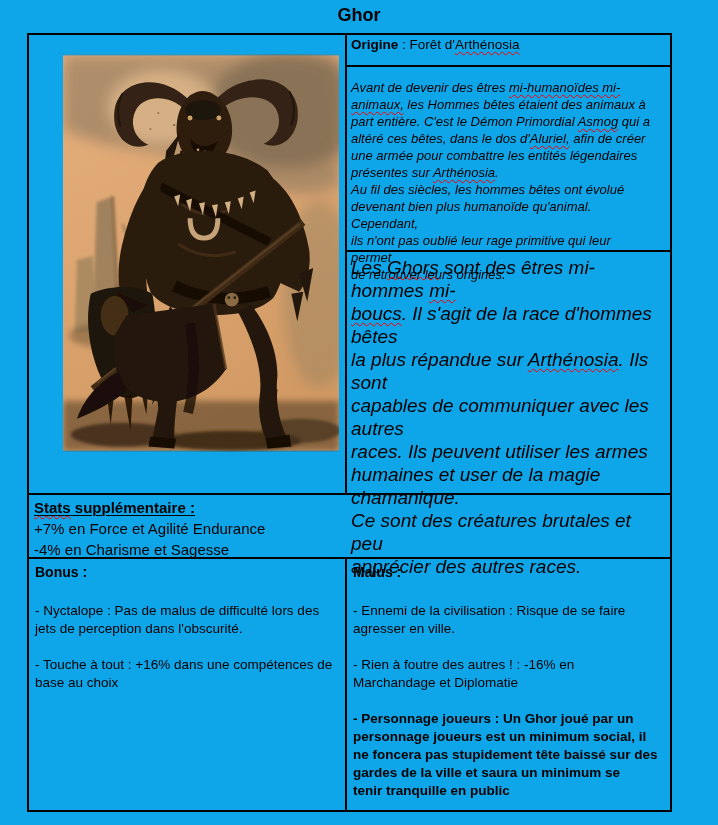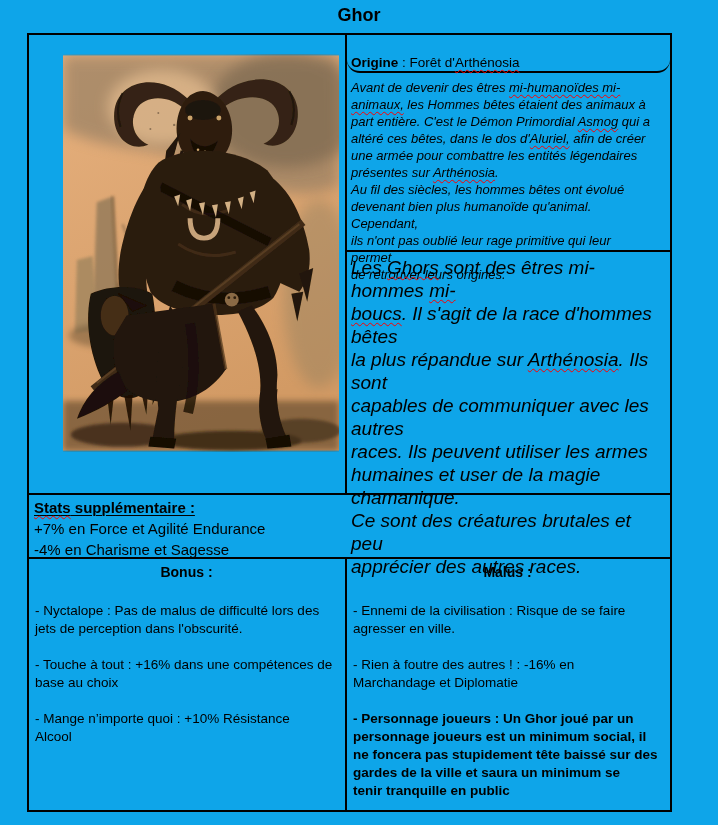--- a/index.html
+++ b/index.html
@@ -4,33 +4,33 @@
 <style>
   html,body{margin:0;padding:0;background:#ffffff;}
   .page{position:relative;width:718px;height:825px;background:#0ea5e9;
         font-family:Liberation Sans, sans-serif;color:#000;overflow:hidden;}
   .doc-title{position:absolute;top:5px;left:0;width:100%;text-align:center;
              font-size:18px;font-weight:bold;}
   .sheet{position:absolute;left:27px;top:33px;width:645px;height:779px;
          border:2px solid #000;box-sizing:border-box;}
   .cell{position:absolute;box-sizing:border-box;}
   .cell-image{left:0;top:0;width:318px;height:460px;border-right:2px solid #000;border-bottom:2px solid #000;}
-  .cell-origin{left:318px;top:0;width:323px;height:38px;border-bottom:2px solid #000;
-               padding:20px 6px 0 4px;font-size:13.5px;border-radius:13px;}
+  .cell-origin{left:318px;top:0;width:323px;height:32px;border-bottom:2px solid #000;
+               padding:2px 6px 0 4px;font-size:13.5px;}
   .cell-history{left:318px;top:40px;width:323px;height:177px;border-bottom:2px solid #000;
                 padding:4px 20px 0 4px;font-size:13px;line-height:17px;font-style:italic;}
   .cell-desc{left:318px;top:217px;width:323px;height:243px;border-bottom:2px solid #000;
              padding:4px 4px 0 4px;font-size:19px;line-height:23px;font-style:italic;}
   .cell-stats{left:0;top:460px;width:641px;height:64px;border-bottom:2px solid #000;
               padding:2px 6px 0 5px;font-size:15px;line-height:21px;}
   .cell-bonus{left:0;top:524px;width:318px;height:251px;border-right:2px solid #000;
               padding:4px 7px 0 6px;font-size:13.5px;line-height:18px;}
   .cell-malus{left:318px;top:524px;width:323px;height:251px;
               padding:4px 8px 0 6px;font-size:13.5px;line-height:18px;}
-  .col-header{text-align:center;font-weight:bold;font-size:14px;margin-bottom:21px;}
+  .col-header{font-weight:bold;font-size:14px;margin-bottom:21px;}
   .item{margin-bottom:18px;}
   .rich{white-space:pre-wrap;}
   .sp{text-decoration:underline wavy #ff0000;text-decoration-thickness:1px;
       text-underline-offset:2px;text-decoration-skip-ink:none;}
   .b{font-weight:bold;}
   .u{text-decoration:underline;text-decoration-thickness:1px;text-underline-offset:2px;}
   .art{position:absolute;left:34px;top:19px;width:276px;height:398px;display:block;}
 </style>
 </head>
 <body>
@@ -197,22 +197,20 @@
       <div class="rich"><span>+7% en Force et Agilité Endurance
 -4% en Charisme et Sagesse</span></div>
     </div>
 
     <div class="cell cell-bonus">
       <div class="col-header">Bonus :</div>
       <div class="item rich"><span>- Nyctalope : Pas de malus de difficulté lors des
 jets de perception dans l'obscurité.</span></div>
       <div class="item rich"><span>- Touche à tout : +16% dans une compétences de
 base au choix</span></div>
-      <div class="item rich"><span>- Mange n’importe quoi : +10% Résistance
-Alcool</span></div>
     </div>
 
     <div class="cell cell-malus">
       <div class="col-header">Malus :</div>
       <div class="item rich"><span>- Ennemi de la civilisation : Risque de se faire
 agresser en ville.</span></div>
       <div class="item rich"><span>- Rien à foutre des autres ! : -16% en
 Marchandage et Diplomatie</span></div>
       <div class="item rich"><span class="b">- Personnage joueurs : Un Ghor joué par un
 personnage joueurs est un minimum social, il

